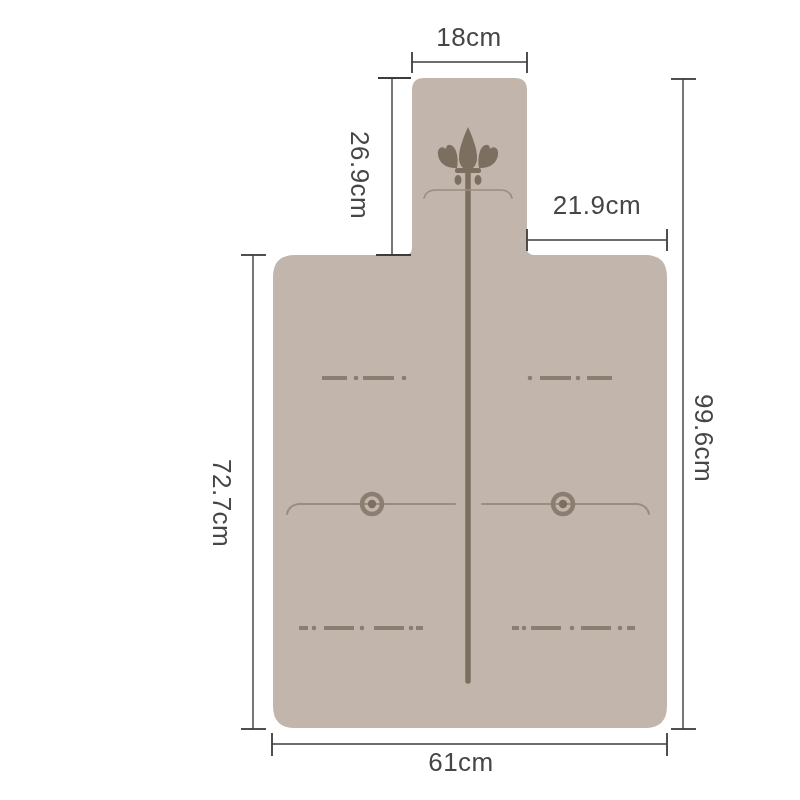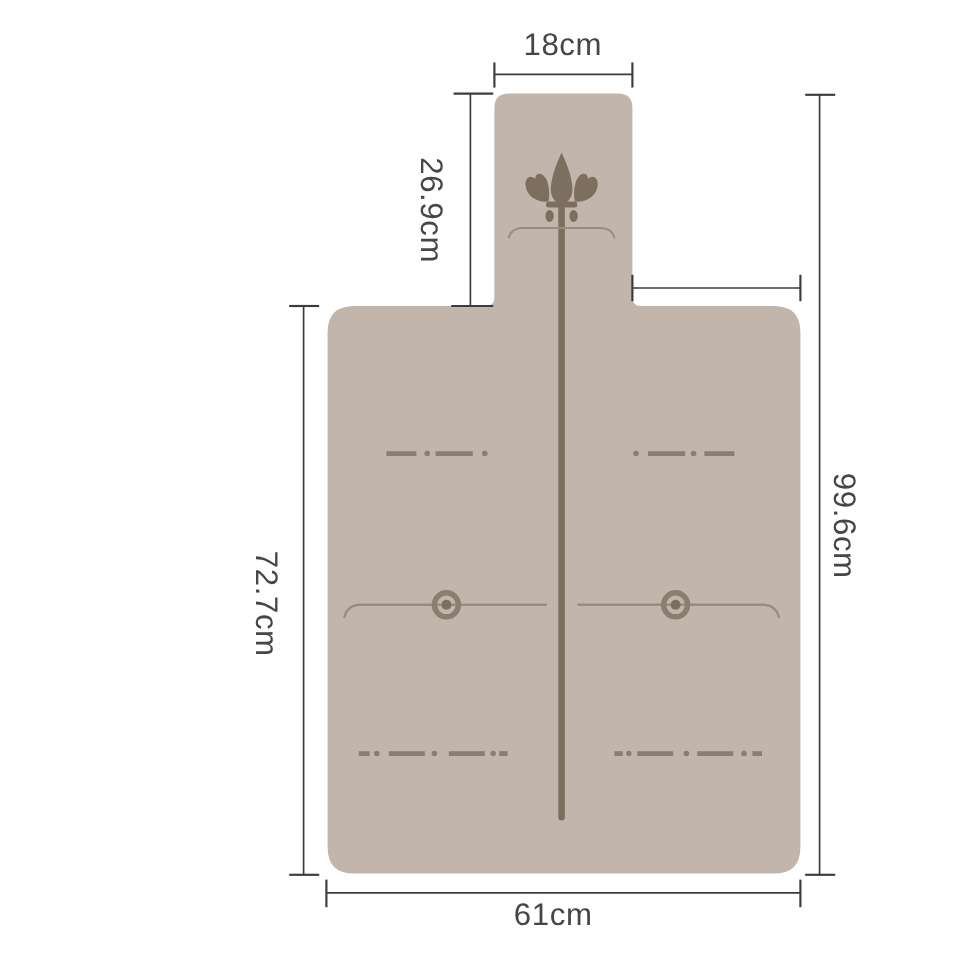--- a/index.html
+++ b/index.html
@@ -158,19 +158,20 @@
       <line class="dim" x1="272" y1="744" x2="667" y2="744"></line>
       <line class="tick" x1="272" y1="733" x2="272" y2="756"></line>
       <line class="tick" x1="667" y1="733" x2="667" y2="756"></line>
     </g>
   </svg>
 
   <div class="dim-label h" style="left:399px;top:24px;">18cm</div>
 
   <div class="dim-label v" style="left:347px;top:110px;">26.9cm</div>
 
+  <div class="dim-label h" style="left:527px;top:192px;">21.9cm</div>
 
   <div class="dim-label v" style="left:691px;top:373px;">99.6cm</div>
 
   <div class="dim-label v" style="left:209px;top:438px;">72.7cm</div>
 
   <div class="dim-label h" style="left:391px;top:749px;">61cm</div>
 </div>
 
 </body></html>

